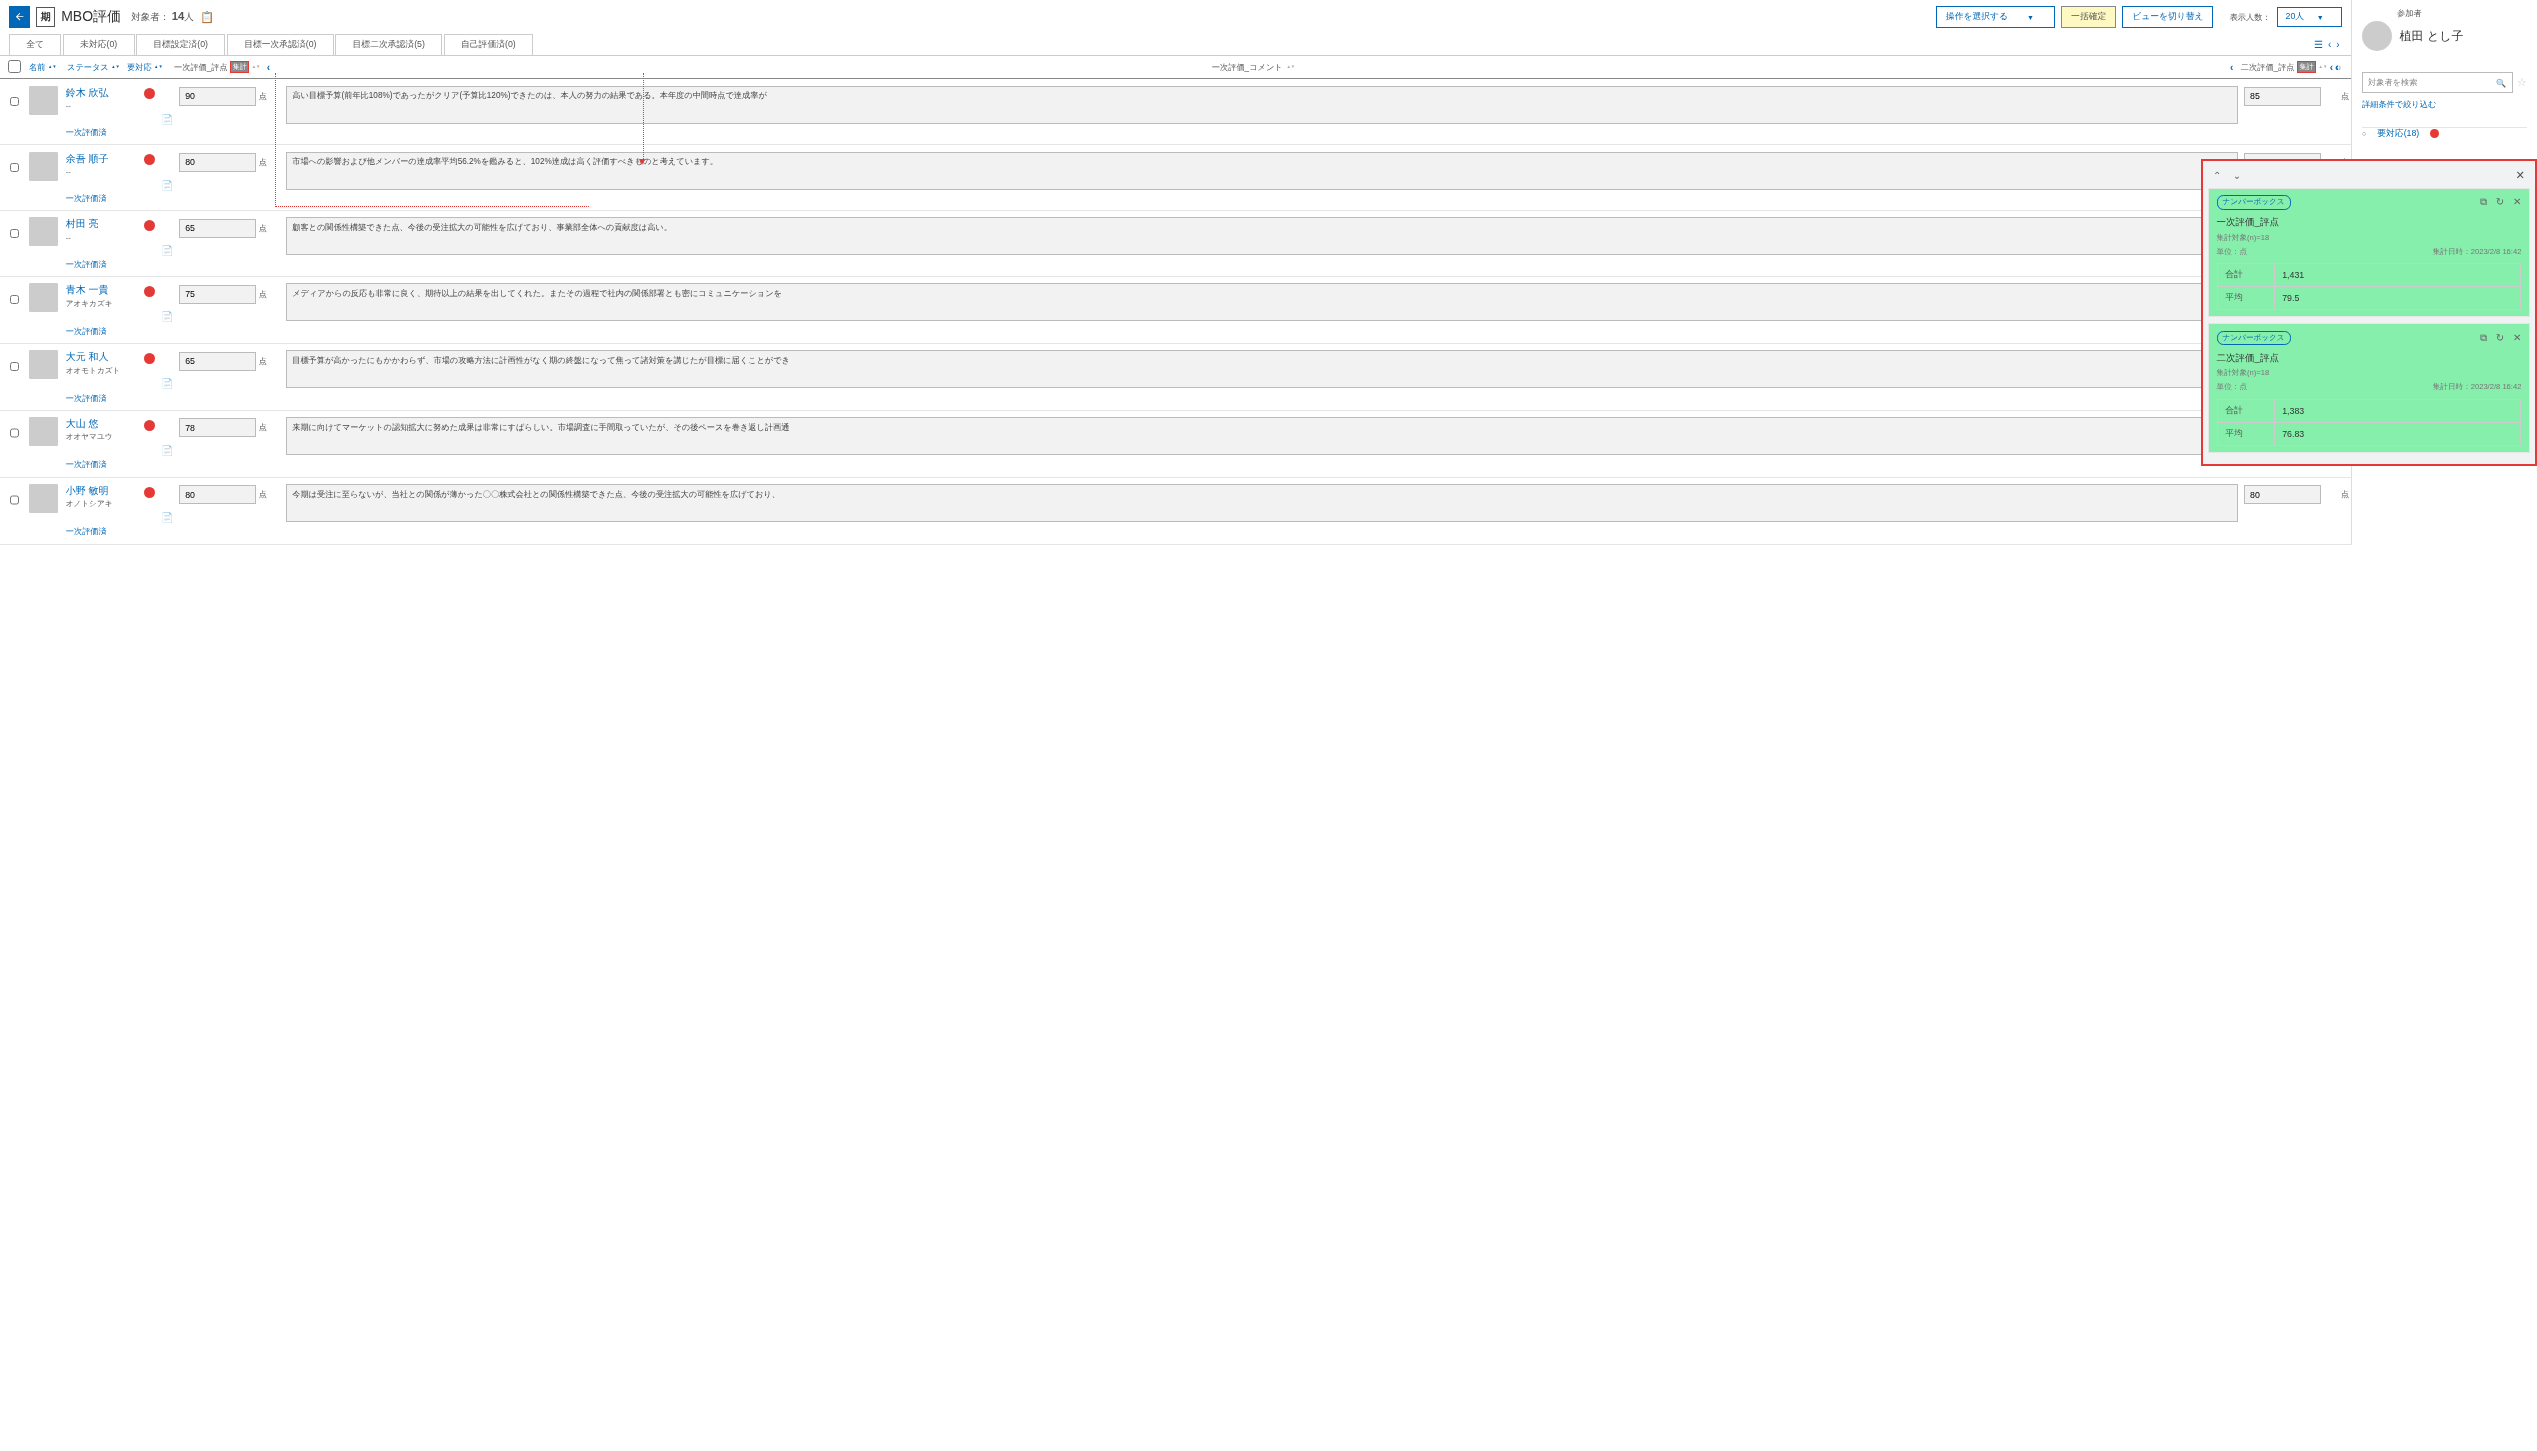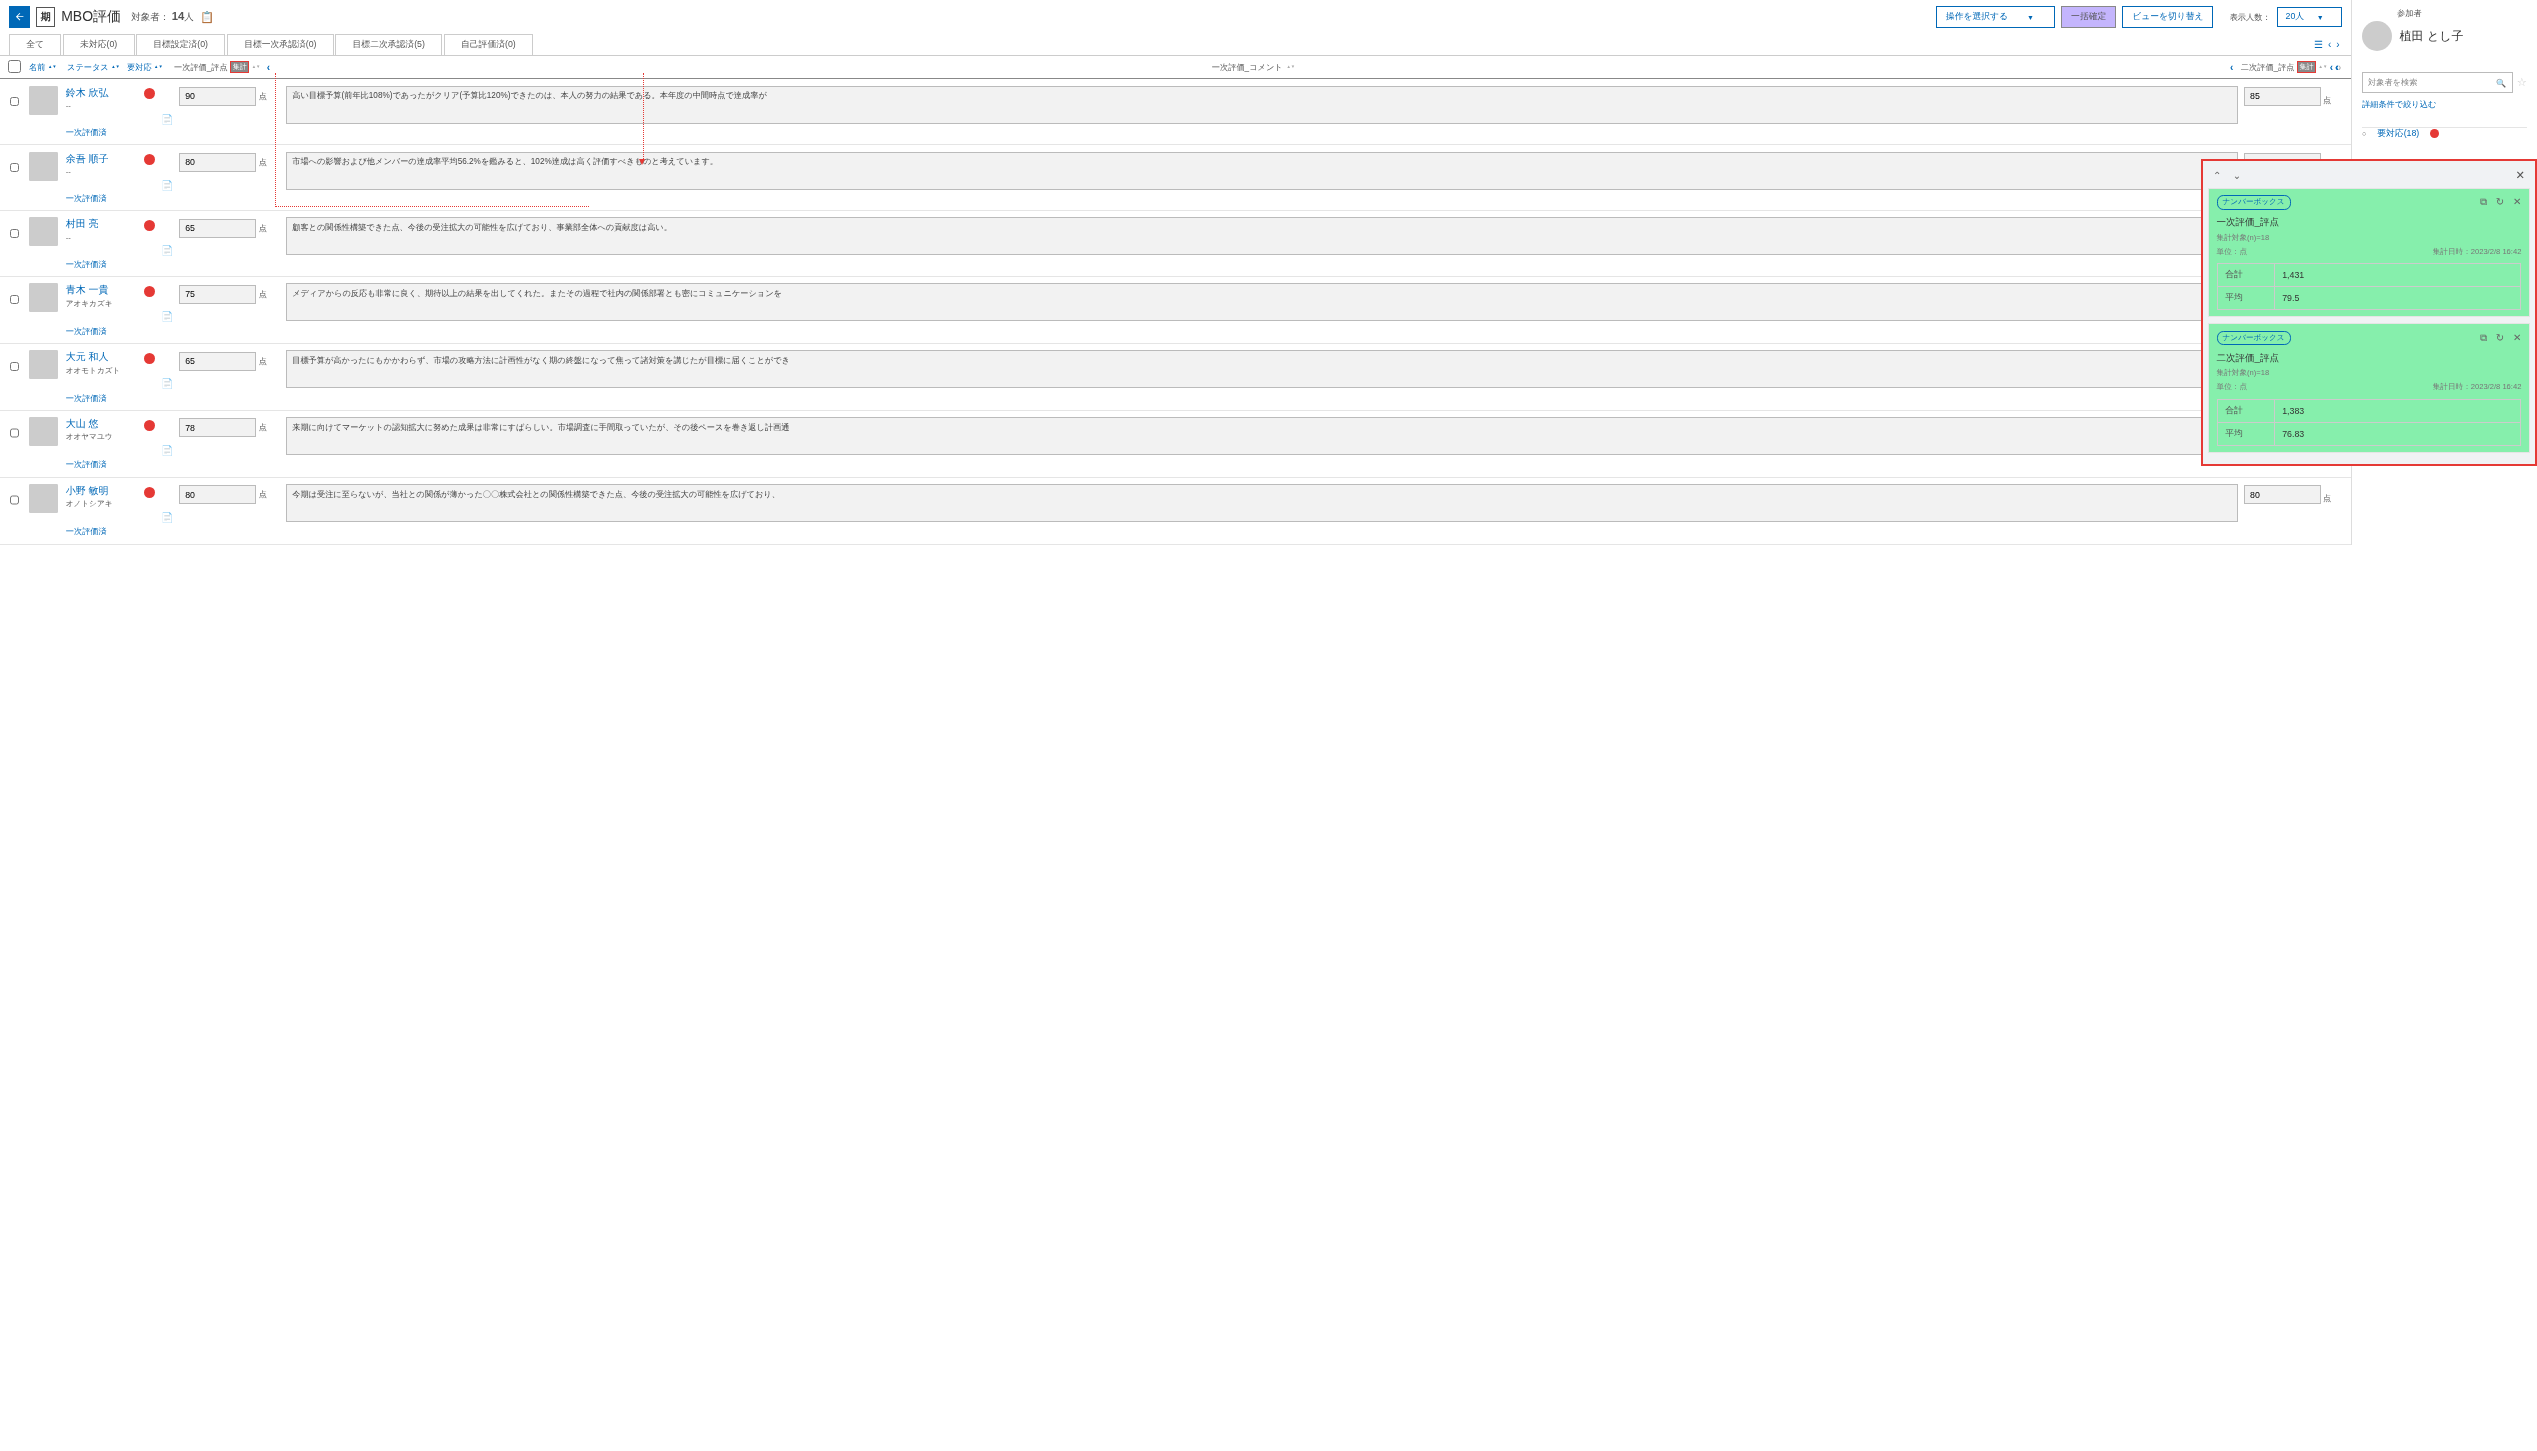--- a/index.html
+++ b/index.html
@@ -13,21 +13,21 @@
 .back-btn { width: 21.4px; height: 21.4px; background: #0068b7; display: flex; align-items: center; justify-content: center; }
 .back-btn svg { fill: #fff; }
 .period-box { border: 1.3px solid #555; padding: 1.9px 3.2px; font-size: 10px; font-weight: 600; }
 .page-title { font-size: 14px; font-weight: 400; color: #333; }
 .target-label { font-size: 9.5px; color: #555; margin-left: 3.8px; }
 .target-count { font-size: 11.3px; font-weight: 600; }
 .clipboard-icon { color: #0068b7; font-size: 11.3px; }
 .header-spacer { flex: 1; }
 .op-select { border: 0.6px solid #0068b7; color: #0068b7; padding: 3.8px 20px 3.8px 8.8px; font-size: 8.8px; display: flex; align-items: center; gap: 19px; cursor: pointer; }
 .op-select::after { content: "▼"; font-size: 7px; }
-.btn-outline { border: 0.6px solid #888; padding: 3.8px 8.8px; font-size: 8.8px; color: #555; cursor: pointer; background: #c4b5fd; }
+.btn-outline { border: 0.6px solid #888; padding: 3.8px 8.8px; font-size: 8.8px; color: #555; cursor: pointer; background: #fef9c3; }
 .btn-outline-blue { border: 0.6px solid #0068b7; padding: 3.8px 8.8px; font-size: 8.8px; color: #0068b7; cursor: pointer; background: #fff; }
 .disp-label { font-size: 8.2px; color: #555; margin-left: 10px; }
 .count-select { border: 0.6px solid #0068b7; color: #0068b7; padding: 3.2px 17.6px 3.2px 7.6px; font-size: 8.8px; display: flex; align-items: center; gap: 12.6px; cursor: pointer; }
 .count-select::after { content: "▼"; font-size: 7px; }
 
 
 .tabs { display: flex; border-bottom: 0.6px solid #ccc; padding: 0 8.8px; align-items: center; }
 .tab { border: 0.6px solid #ccc; border-bottom: none; padding: 3.8px 16.4px; font-size: 8.8px; color: #555; cursor: pointer; margin-right: 1.3px; background: #fff; white-space: nowrap; }
 .tabs-spacer { flex: 1; }
 .tab-nav { display: flex; align-items: center; gap: 5px; padding-right: 2.5px; }
@@ -61,21 +61,21 @@
 .person-status { color:#0068b7; font-size:8.2px; margin-top:17px; }
 .row-dot { width: 17.6px; padding-top: 2.5px; }
 .red-dot { width:11.3px; height:11.3px; border-radius:50%; background:#e53935; }
 .row-doc { width: 17.6px; padding-top: 28px; }
 .doc-icon { color:#0068b7; font-size:10px; }
 .row-score { width: 107px; display:flex; align-items:center; gap:2.5px; padding-top:1.3px; }
 .score-input { width:77px; height:19px; border:0.6px solid #bbb; background:#f2f2f2; padding:0 5px; font-size:8.8px; }
 .score-unit { font-size:8.2px; color:#555; }
 .row-comment { flex:1; padding-right: 6.3px; }
 .comment-box { border:0.6px solid #bbb; background:#f2f2f2; padding:3.8px 5px; font-size:8.2px; line-height:1.5; color:#444; min-height:38px; }
-.row-score2 { width: 107px; display:flex; align-items:flex-end; gap:2px; padding-top:1.3px; }
+.row-score2 { width: 107px; display:flex; align-items:center; gap:20px; padding-top:1.3px; }
 
 
 .participant-label { font-size:8.2px; color:#555; margin-left:35px; }
 .participant { display:flex; align-items:center; gap:7.6px; margin-top:2.5px; }
 .participant-avatar { width:30px; height:30px; border-radius:50%; background:#ccc; }
 .participant-name { font-size:12px; color:#333; }
 .search-wrap { margin-top:21.4px; display:flex; align-items:center; gap:3.8px; }
 .search-box { flex:1; border:0.6px solid #bbb; padding:3.8px 5px; font-size:8.2px; color:#888; display:flex; align-items:flex-end; justify-content:space-between; }
 .star-icon { color:#ccc; font-size:11.3px; }
 .filter-link { color:#0068b7; font-size:8.2px; margin-top:6.3px; cursor:pointer; }

